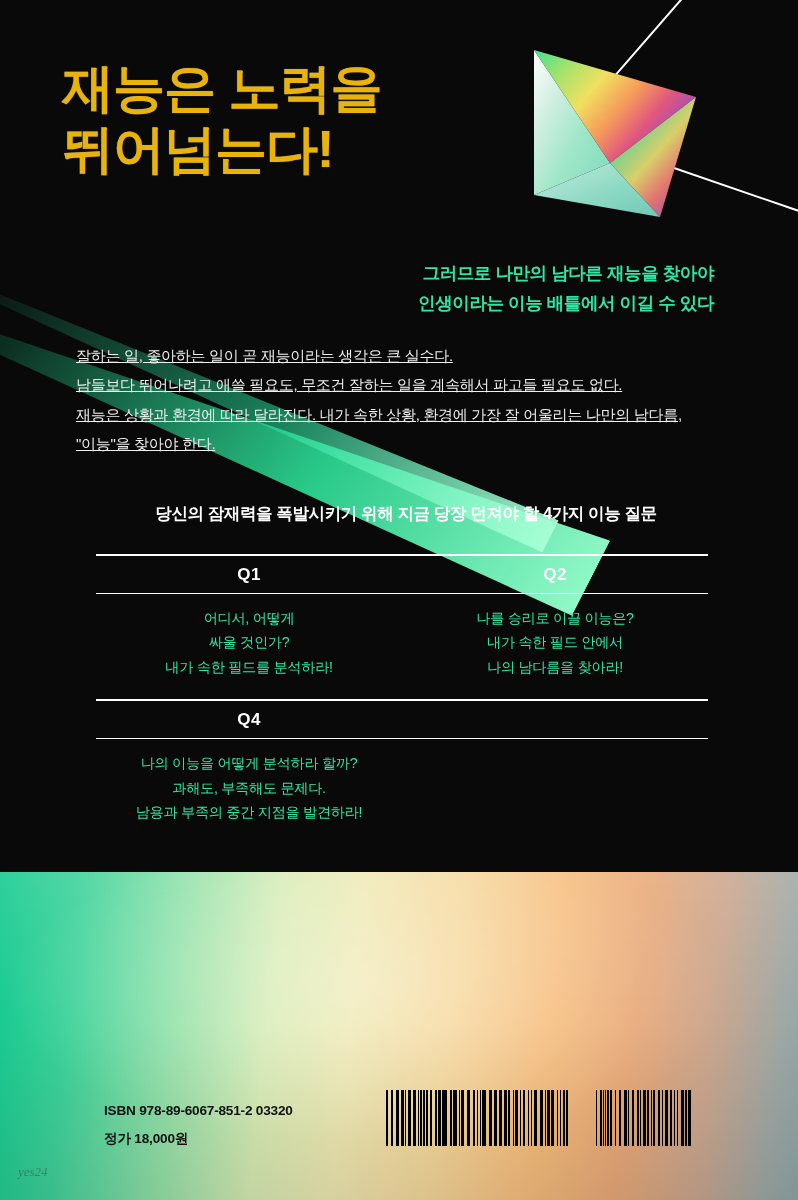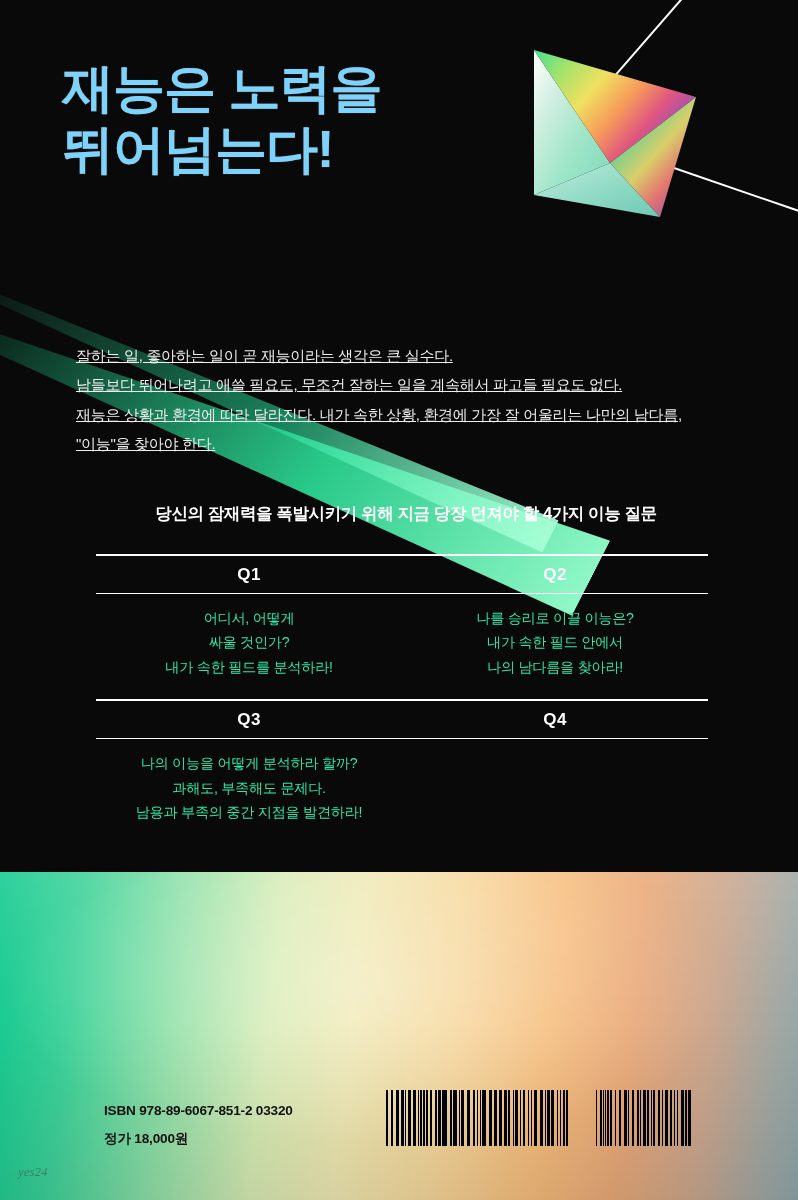--- a/index.html
+++ b/index.html
@@ -66,21 +66,21 @@
     top: 35px;
     width: 215px;
     height: 215px;
   }
 
   
   .headline {
     position: absolute;
     left: 62px;
     top: 58px;
-    color: #7dd3fc;
+    color: #eab308;
     font-size: 52px;
     font-weight: bold;
     line-height: 1.17;
     letter-spacing: -1px;
     white-space: pre-line;
     text-shadow: 0 0 1px rgba(255,255,255,0.4);
   }
 
   
   .subhead {
@@ -275,20 +275,22 @@
       <polygon points="34,15 196,62 110,128" fill="url(#g2)"></polygon>
 
       <polygon points="110,128 196,62 160,182" fill="url(#g3)"></polygon>
 
       <polygon points="34,160 110,128 160,182" fill="url(#g4)"></polygon>
     </svg>
 
     <div class="headline">재능은 노력을
 뛰어넘는다!</div>
 
+    <div class="subhead">그러므로 나만의 남다른 재능을 찾아야
+인생이라는 이능 배틀에서 이길 수 있다</div>
 
     <div class="body-text">잘하는 일, 좋아하는 일이 곧 재능이라는 생각은 큰 실수다.
 남들보다 뛰어나려고 애쓸 필요도, 무조건 잘하는 일을 계속해서 파고들 필요도 없다.
 재능은 상황과 환경에 따라 달라진다. 내가 속한 상황, 환경에 가장 잘 어울리는 나만의 남다름,
 "이능"을 찾아야 한다.</div>
 
     <div class="q-title">당신의 잠재력을  폭발시키기 위해 지금 당장 던져야 할 4가지 이능 질문</div>
 
     <div class="q-grid">
       <div class="q-row">
@@ -322,21 +324,20 @@
 
       <div class="q-row">
         <div class="q-cell">
             <div class="q-rule"></div>
           </div>
         <div class="q-cell">
             <div class="q-rule"></div>
           </div>
       </div>
       <div class="q-row">
-        <div class="q-cell q-label">Q3</div>
         <div class="q-cell q-label">Q4</div>
       </div>
       <div class="q-row">
         <div class="q-cell">
             <div class="q-rule"></div>
           </div>
         <div class="q-cell">
             <div class="q-rule"></div>
           </div>
       </div>

